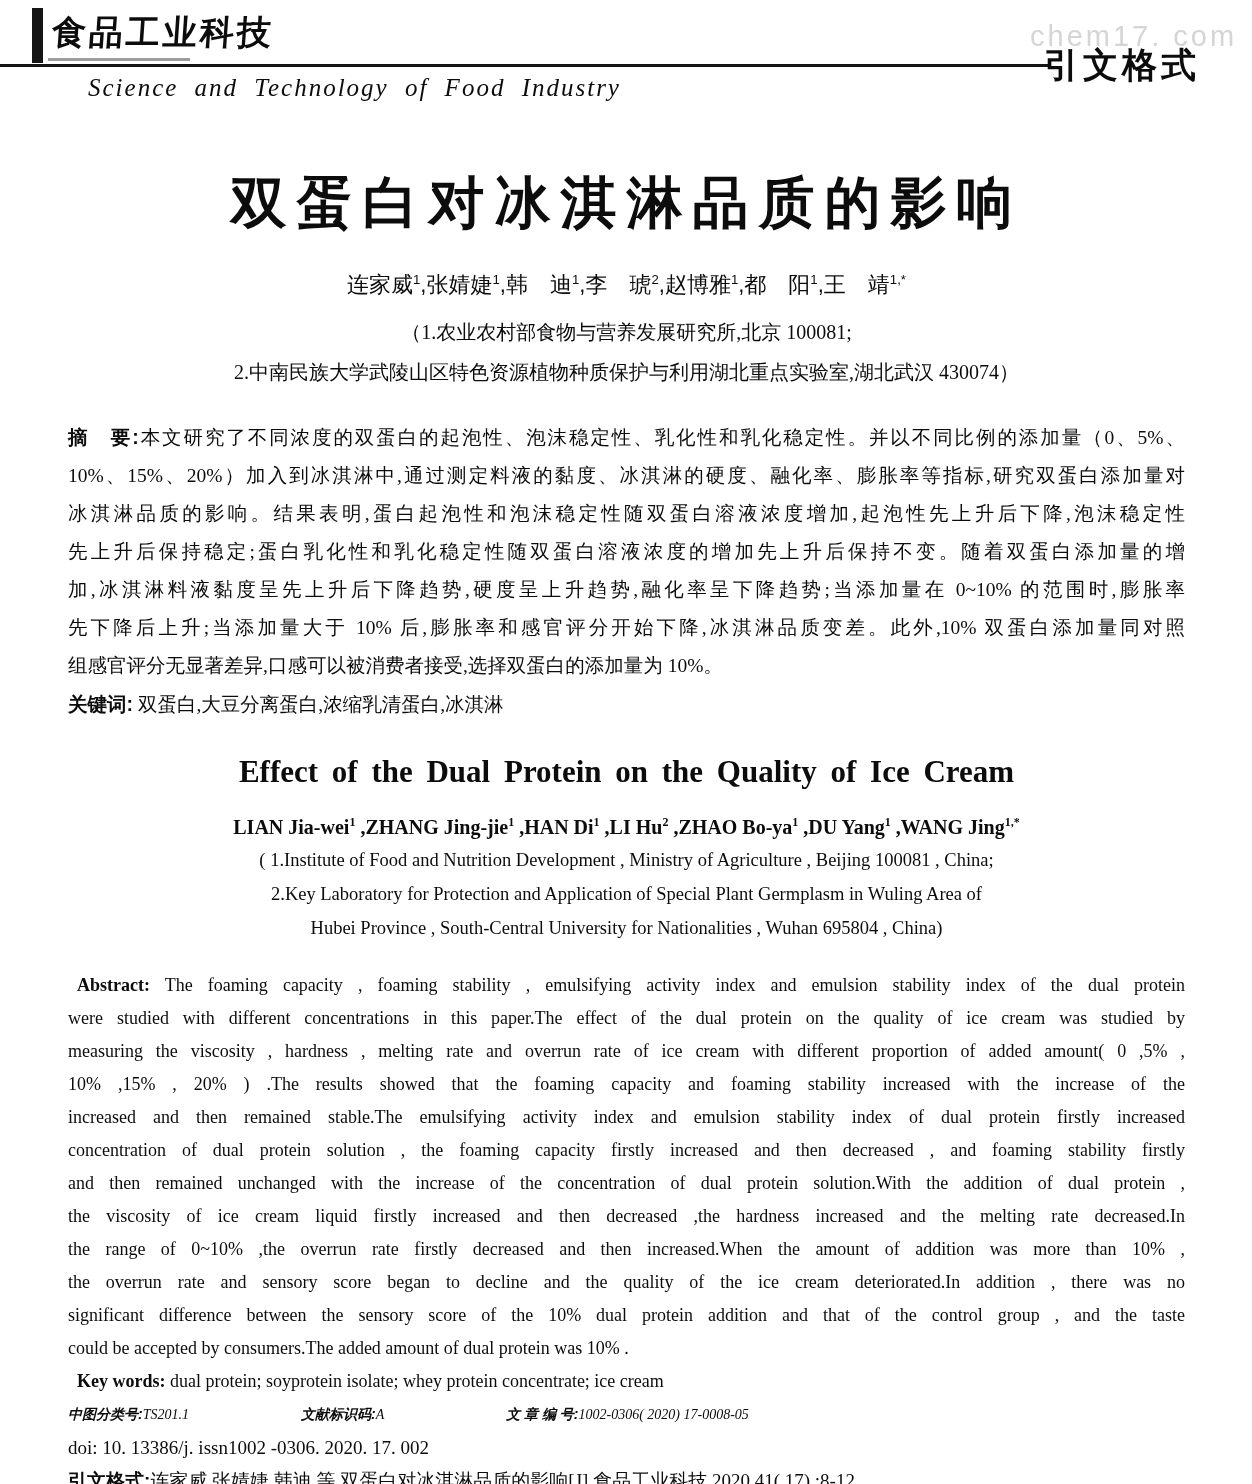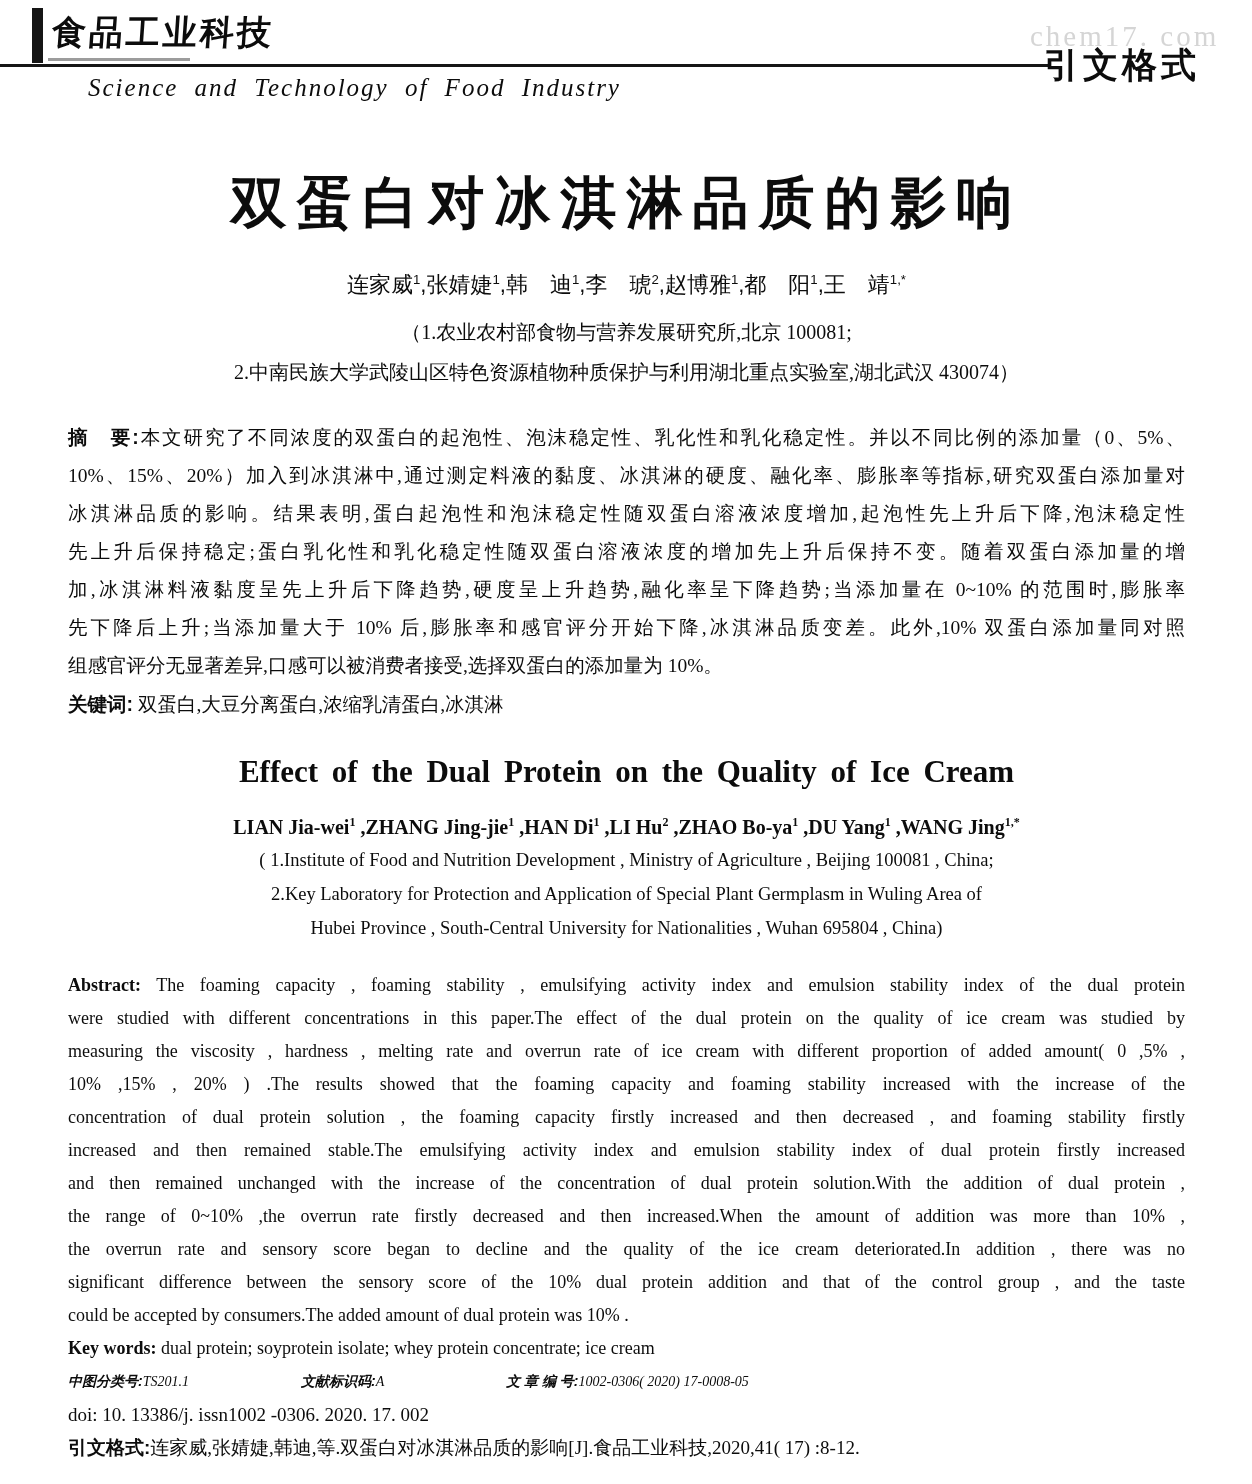--- a/index.html
+++ b/index.html
@@ -19,21 +19,21 @@
   }
   .logo-underline{position:absolute;left:48px;top:58px;width:142px;height:3px;background:#9c9c9c;}
   .header-rule{position:absolute;left:0;top:64px;width:1050px;height:3px;background:#151515;}
   .subtitle{
     position:absolute;left:88px;top:74px;
     font-style:italic;font-size:25px;letter-spacing:2px;word-spacing:8px;
     font-family:"Liberation Serif",serif;
   }
   .watermark{
     position:absolute;left:1030px;top:20px;font-size:29px;color:#d5d5d5;
-    letter-spacing:3px;font-family:Liberation Serif, serif;
+    letter-spacing:3px;font-family:Liberation Sans, sans-serif;
   }
   .column-label{
     position:absolute;left:1044px;top:42px;font-size:35px;font-weight:bold;
     font-family:"Liberation Sans",sans-serif;letter-spacing:4px;
   }
 
   
   main{padding:0 67px 0 68px;}
   .title-cn{
     margin:58px 0 0;text-align:center;font-weight:bold;
@@ -54,21 +54,21 @@
   .lines .line:last-child{text-align-last:left;-moz-text-align-last:left;}
 
   .title-en{
     margin-top:30px;text-align:center;font-weight:bold;font-size:31px;
     word-spacing:6px;font-family:"Liberation Serif",serif;
   }
   .authors-en{margin-top:22px;text-align:center;font-weight:bold;font-size:20px;}
   .affils-en{margin-top:4px;text-align:center;font-size:18.5px;line-height:34px;}
 
   .abstract-en{margin-top:24px;font-size:18px;line-height:33px;}
-  .lbl-en{font-weight:bold;}
+  .lbl-en{font-weight:bold;margin-left:9px;}
 
   .kw-line{text-align:left;}
   .meta-row{font-size:14px;font-style:italic;}
   .meta-row .mv{font-family:"Liberation Serif",serif;}
   .gap1{margin-left:112px;}
   .gap2{margin-left:122px;}
   .doi-line{font-size:19px;text-align:left;}
   .cite-line{font-size:19px;text-align:left;}
 </style>
 </head>
@@ -125,23 +125,24 @@
       </div>
 
     <section class="abstract-en">
       <div class="line j">
         <span class="lbl-en">Abstract:</span> <span>The foaming capacity , foaming stability , emulsifying activity index and emulsion stability index of the dual protein</span>
       </div>
       <div class="lines">
           <div class="line">were studied with different concentrations in this paper.The effect of the dual protein on the quality of ice cream was studied by</div>
           <div class="line">measuring the viscosity , hardness , melting rate and overrun rate of ice cream with different proportion of added amount( 0 ,5% ,</div>
           <div class="line">10% ,15% , 20% ) .The results showed that the foaming capacity and foaming stability increased with the increase of the</div>
+          <div class="line">increased and then remained stable.The emulsifying activity index and emulsion stability index of dual protein firstly increased</div>
           <div class="line">concentration of dual protein solution , the foaming capacity firstly increased and then decreased , and foaming stability firstly</div>
-          <div class="line">increased and then remained stable.The emulsifying activity index and emulsion stability index of dual protein firstly increased</div>
           <div class="line">and then remained unchanged with the increase of the concentration of dual protein solution.With the addition of dual protein ,</div>
+          <div class="line">the viscosity of ice cream liquid firstly increased and then decreased ,the hardness increased and the melting rate decreased.In</div>
           <div class="line">the range of 0~10% ,the overrun rate firstly decreased and then increased.When the amount of addition was more than 10% ,</div>
           <div class="line">the overrun rate and sensory score began to decline and the quality of the ice cream deteriorated.In addition , there was no</div>
           <div class="line">significant difference between the sensory score of the 10%  dual protein addition and that of the control group , and the taste</div>
           <div class="line">could be accepted by consumers.The added amount of dual protein was 10% .</div>
         </div>
       <div class="line kw-line">
         <span class="lbl-en">Key words:</span> <span>dual protein; soyprotein isolate; whey protein concentrate; ice cream</span>
       </div>
 
       <div class="line meta-row">

